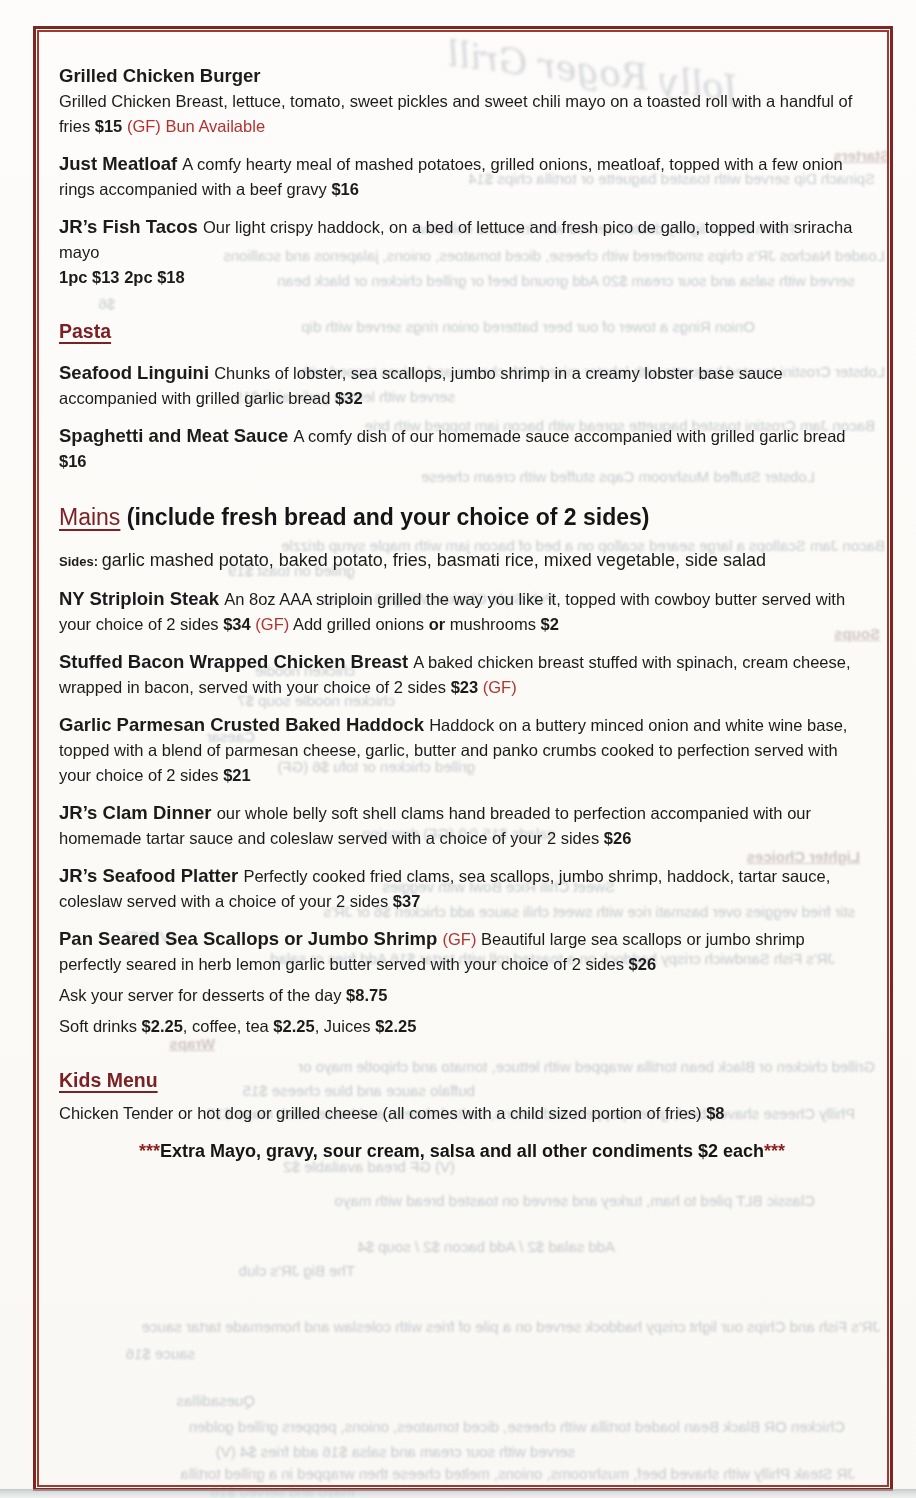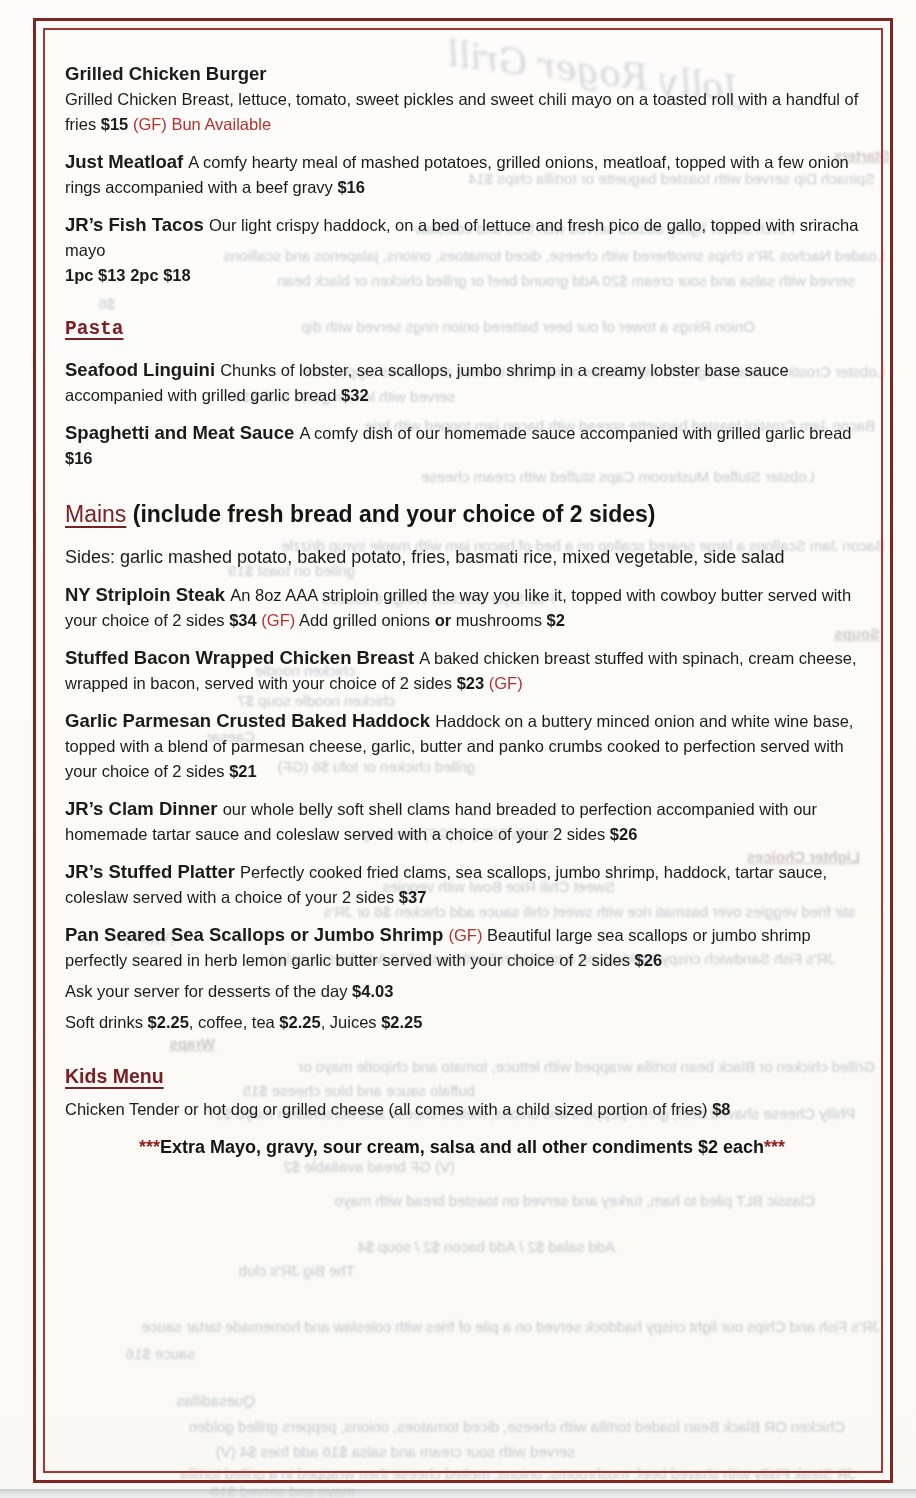--- a/index.html
+++ b/index.html
@@ -34,56 +34,56 @@
     font-family:"DejaVu Serif", serif;
     font-style:italic;
     font-size:36px;
     color:rgba(118,130,146,0.30);
     transform:scaleX(-1) rotate(-7deg);
     filter:blur(1.5px);
     white-space:nowrap;
   }
   
   .page-border-outer{
-    position:absolute;left:33px;top:18px;width:860px;height:1465px;
+    position:absolute;left:33px;top:26px;width:860px;height:1465px;
     border:3px solid #7e2621;
-    padding:7px;
+    padding:1px;
     z-index:2;
   }
   .page-border-inner{
     width:100%;height:100%;
     border:2px solid #a2392f;
   }
   .content{
     position:relative;
     padding:32px 22px 0 20px;
     color:#1b1b1b;
   }
   
   .blk{margin-top:13px;line-height:24px;}
   .blk:first-child{margin-top:0;}
   .t-header{margin-top:28px;line-height:26px;}
   .t-mains{margin-top:28px;line-height:30px;}
   .t-center{text-align:center;margin-top:12px;line-height:26px;}
-  .sp-xl{font-family:Liberation Mono, monospace;}
+  .sp-xl{}
   .sp-sm{margin-top:15px;}
   .sp-xs{margin-top:6px;}
   
   .seg-n  {font-weight:bold;font-size:18.5px;}
   .seg-b  {font-size:16.5px;}
   .seg-pb {font-weight:bold;font-size:16.5px;}
   .seg-r  {color:#b33230;font-size:16.5px;}
   .seg-h  {color:#7b2125;font-weight:bold;font-size:19.5px;
            text-decoration:underline;text-decoration-thickness:2px;text-underline-offset:4px;
            text-decoration-color:#7b2125;}
   .seg-hxl{color:#7b2125;font-weight:normal;font-size:23px;
            text-decoration:underline;text-decoration-thickness:2px;text-underline-offset:4px;
            text-decoration-color:#7b2125;}
   .seg-bxl{font-weight:bold;font-size:23px;color:#151515;}
-  .seg-nb {font-weight:normal;font-size:18px;}
+  .seg-nb {font-weight:bold;font-size:13px;}
   .seg-nl {font-size:18px;}
   .seg-star{color:#8d1f1c;font-weight:bold;font-size:18px;}
   .seg-cb {font-weight:bold;font-size:18px;color:#151515;}
   
   .bottom-edge{
     position:absolute;left:0;right:0;top:1489px;height:9px;
     background:linear-gradient(180deg,#a7b0b6 0%,#ccd2d5 40%,#eceeee 100%);
     opacity:0.65;
     z-index:3;
   }
@@ -147,23 +147,23 @@
           <div class="blk t-item"><span class="seg-n">JR’s Fish Tacos </span><span class="seg-b">Our light crispy haddock, on a bed of lettuce and fresh pico de gallo, topped with sriracha mayo</span><br><span class="seg-pb">1pc $13  2pc $18</span></div>
           <div class="blk t-header sp-xl"><span class="seg-h">Pasta</span></div>
           <div class="blk t-item sp-sm"><span class="seg-n">Seafood Linguini </span><span class="seg-b">Chunks of lobster, sea scallops, jumbo shrimp in a creamy lobster base sauce accompanied with grilled garlic bread </span><span class="seg-pb">$32</span></div>
           <div class="blk t-item"><span class="seg-n">Spaghetti and Meat Sauce </span><span class="seg-b">A comfy dish of our homemade sauce accompanied with grilled garlic bread </span><span class="seg-pb">$16</span></div>
           <div class="blk t-mains"><span class="seg-hxl">Mains</span><span class="seg-bxl"> (include fresh bread and your choice of 2 sides)</span></div>
           <div class="blk t-item"><span class="seg-nb">Sides: </span><span class="seg-nl">garlic mashed potato, baked potato, fries, basmati rice, mixed vegetable, side salad</span></div>
           <div class="blk t-item"><span class="seg-n">NY Striploin Steak </span><span class="seg-b">An 8oz AAA striploin grilled the way you like it, topped with cowboy butter served with your choice of 2 sides </span><span class="seg-pb">$34 </span><span class="seg-r">(GF)</span><span class="seg-b">  Add grilled onions </span><span class="seg-pb">or</span><span class="seg-b"> mushrooms </span><span class="seg-pb">$2</span></div>
           <div class="blk t-item"><span class="seg-n">Stuffed Bacon Wrapped Chicken Breast </span><span class="seg-b">A baked chicken breast stuffed with spinach, cream cheese, wrapped in bacon, served with your choice of 2 sides </span><span class="seg-pb">$23 </span><span class="seg-r">(GF)</span></div>
           <div class="blk t-item"><span class="seg-n">Garlic Parmesan Crusted Baked Haddock </span><span class="seg-b">Haddock on a buttery minced onion and white wine base, topped with a blend of parmesan cheese, garlic, butter and panko crumbs cooked to perfection served with your choice of 2 sides </span><span class="seg-pb">$21</span></div>
           <div class="blk t-item"><span class="seg-n">JR’s Clam Dinner </span><span class="seg-b">our whole belly soft shell clams hand breaded to perfection accompanied with our homemade tartar sauce and coleslaw served with a choice of your 2 sides </span><span class="seg-pb">$26</span></div>
-          <div class="blk t-item"><span class="seg-n">JR’s Stuffed Platter </span><span class="seg-b">Perfectly cooked fried clams, sea scallops, jumbo shrimp, haddock, tartar sauce, coleslaw served with a choice of your 2 sides </span><span class="seg-pb">$37</span></div>
+          <div class="blk t-item"><span class="seg-n">JR’s Seafood Platter </span><span class="seg-b">Perfectly cooked fried clams, sea scallops, jumbo shrimp, haddock, tartar sauce, coleslaw served with a choice of your 2 sides </span><span class="seg-pb">$37</span></div>
           <div class="blk t-item"><span class="seg-n">Pan Seared Sea Scallops or Jumbo Shrimp </span><span class="seg-r">(GF) </span><span class="seg-b">Beautiful large sea scallops or jumbo shrimp perfectly seared in herb lemon garlic butter served with your choice of 2 sides </span><span class="seg-pb">$26</span></div>
-          <div class="blk t-item sp-xs"><span class="seg-b">Ask your server for desserts of the day </span><span class="seg-pb">$4.03</span></div>
+          <div class="blk t-item sp-xs"><span class="seg-b">Ask your server for desserts of the day </span><span class="seg-pb">$8.75</span></div>
           <div class="blk t-item sp-xs"><span class="seg-b">Soft drinks </span><span class="seg-pb">$2.25</span><span class="seg-b">, coffee, tea </span><span class="seg-pb">$2.25</span><span class="seg-b">, Juices </span><span class="seg-pb">$2.25</span></div>
           <div class="blk t-header"><span class="seg-h">Kids Menu</span></div>
           <div class="blk t-item sp-xs"><span class="seg-b">Chicken Tender or hot dog or grilled cheese (all comes with a child sized portion of fries) </span><span class="seg-pb">$8</span></div>
           <div class="blk t-center"><span class="seg-star">***</span><span class="seg-cb">Extra Mayo, gravy, sour cream, salsa and all other condiments $2 each</span><span class="seg-star">***</span></div>
         </div>
     </div>
   </div>
 
   <div class="bottom-edge"></div>
 </div>

